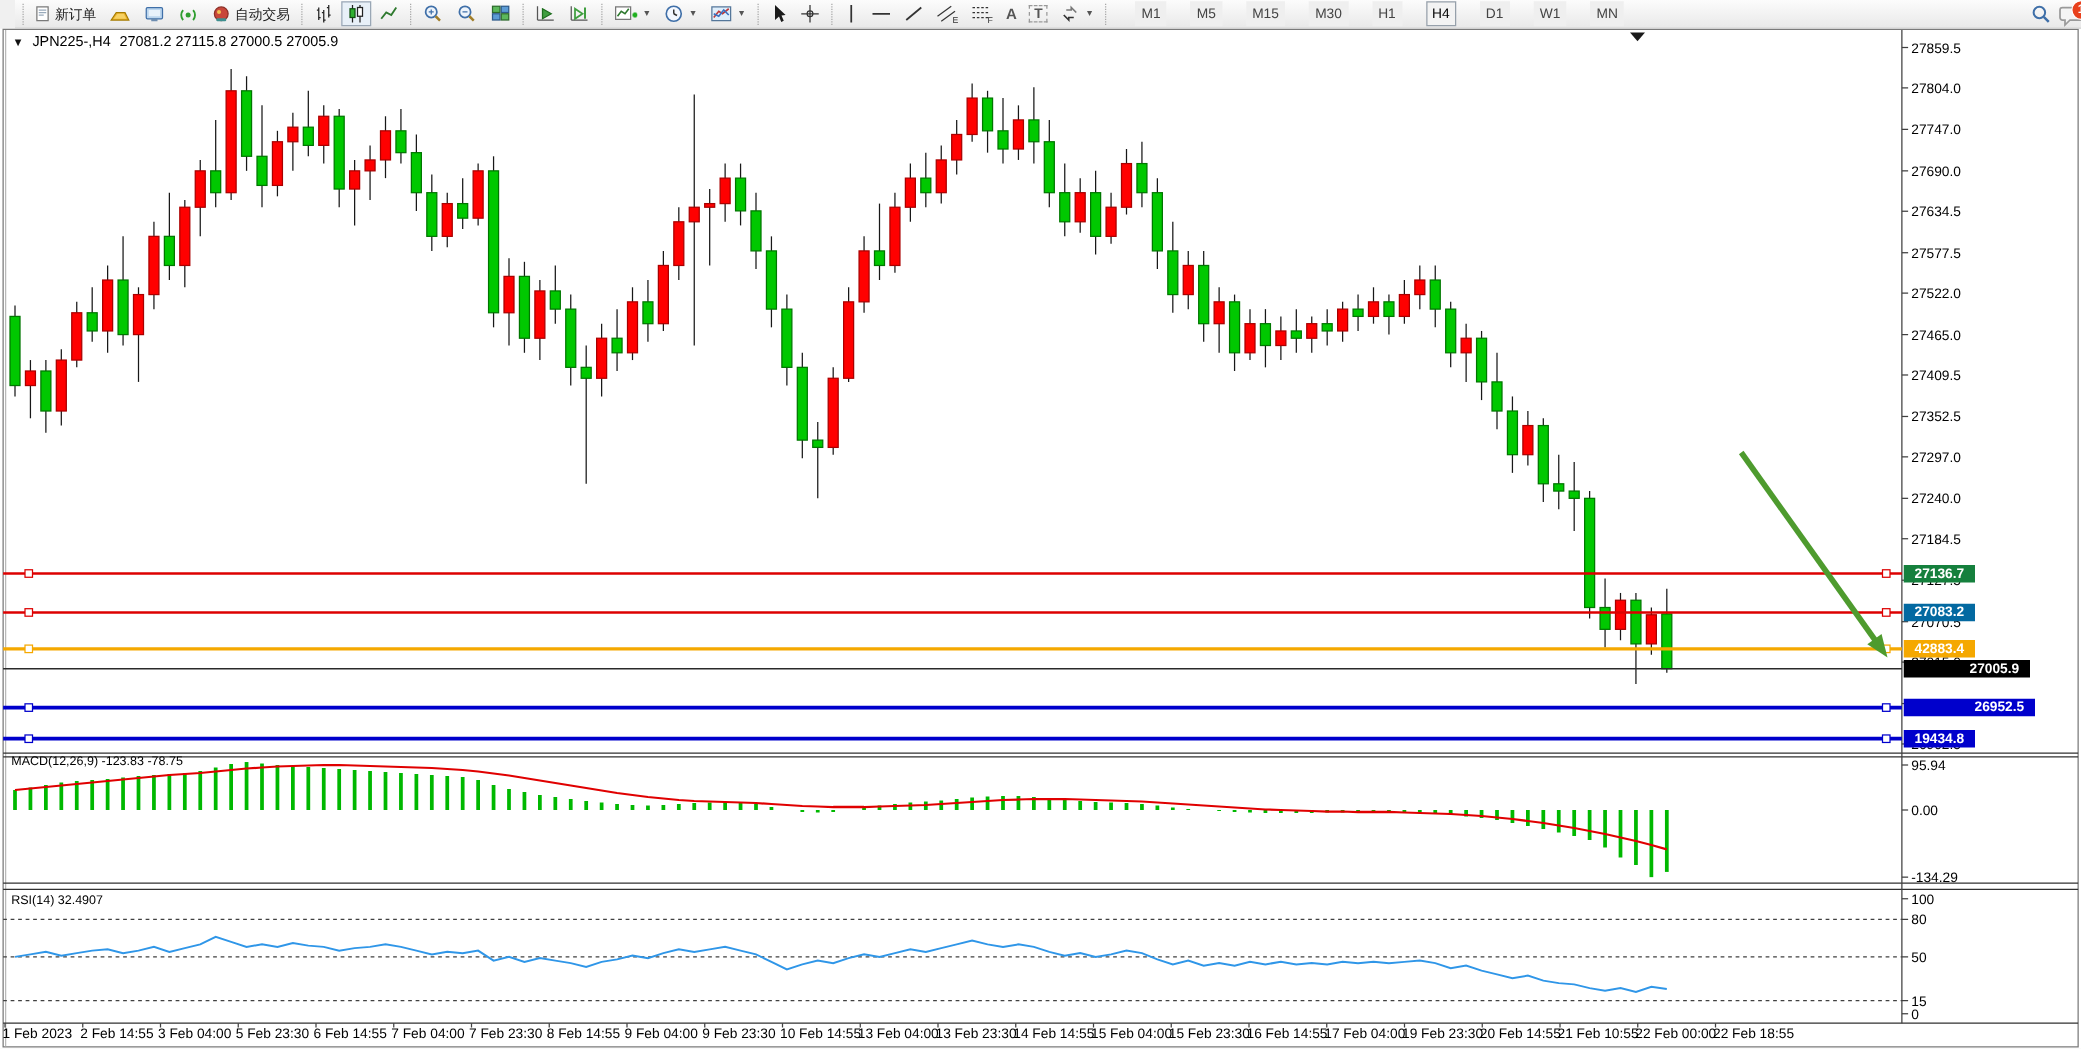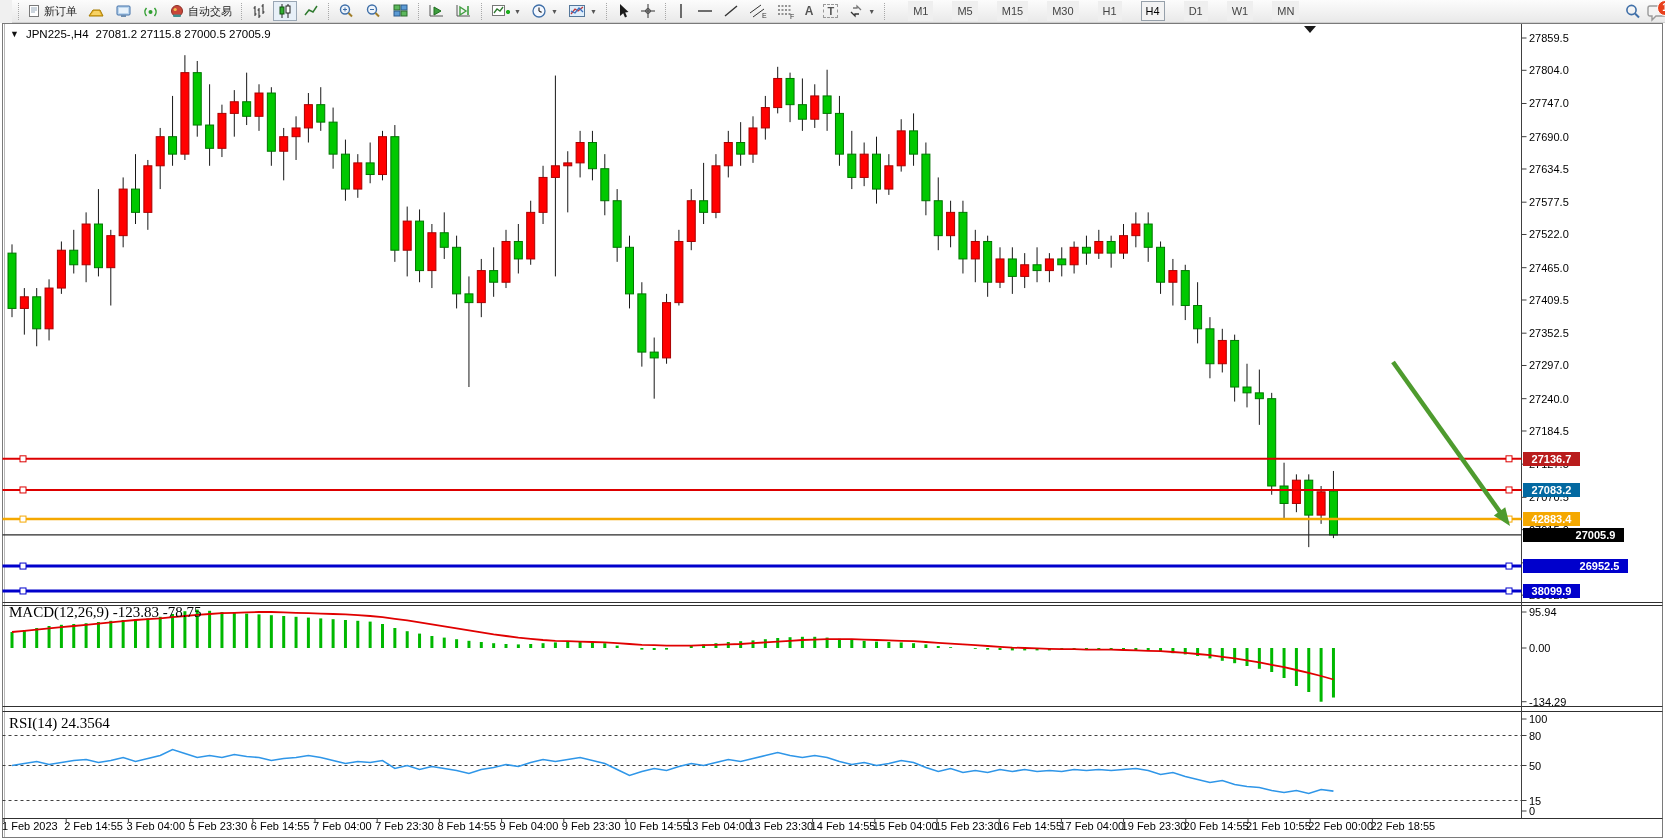--- a/index.html
+++ b/index.html
@@ -22,21 +22,21 @@
   .right-icons{margin-left:auto;display:flex;align-items:center;position:relative;padding-right:2px;}
   .chat-wrap{position:relative;width:26px;height:22px;}
   .badge{position:absolute;right:0;top:0;width:14px;height:14px;border-radius:50%;
     background:#e8401c;color:#fff;font-size:10px;font-weight:bold;text-align:center;
     line-height:14px;border:1px solid #fff;}
   
   #chart-svg{position:absolute;left:0;top:0;z-index:1;}
   .chart-title{position:absolute;left:10px;top:28px;z-index:5;font-size:11.5px;color:#000;
     display:flex;gap:7px;align-items:center;}
   .chart-title .tri{font-size:9px;color:#111;}
-  .ind-label{position:absolute;left:9px;z-index:5;font-size:15px;color:#000;font-family:Liberation Serif, serif;}
+  .ind-label{position:absolute;left:9px;z-index:5;font-size:10px;color:#000;}
   #overlays{position:absolute;left:0;top:0;width:1665px;height:839px;z-index:6;pointer-events:none;}
   .price-tag{position:absolute;left:1523px;width:57px;height:14px;line-height:14px;color:#fff;
     font-size:11px;font-weight:bold;text-align:center;}
 </style>
 </head>
 <body>
 
 <div class="toolbar">
   <div class="sep"></div>
 
@@ -733,22 +733,22 @@
     <text x="1370.4" y="830" fill="#000" font-family="Liberation Sans, DejaVu Sans, sans-serif" font-size="11">22 Feb 18:55</text>
   </svg>
 
 <div class="chart-title">
   <span class="tri">▼</span>
   <span>JPN225-,H4</span>
   <span>27081.2 27115.8 27000.5 27005.9</span>
 </div>
 
 <div class="ind-label" style="top:604px;">MACD(12,26,9) -123.83 -78.75</div>
-<div class="ind-label" style="top:715px;">RSI(14) 24.3564</div>
+<div class="ind-label" style="top:715px;">RSI(14) 32.4907</div>
 
 <div id="overlays">
-    <div class="price-tag" style="top: 451.814px; background: #b91c1c;">27136.7</div>
+    <div class="price-tag" style="top: 451.814px; background: #15803d;">27136.7</div>
     <div class="price-tag" style="top: 482.962px; background: #0369a1;">27083.2</div>
     <div class="price-tag" style="top: 512.072px; background: rgb(245, 168, 0);">42883.4</div>
     <div class="price-tag" style="top: 527.966px; background: rgb(0, 0, 0); padding-left: 44px;">27005.9</div>
     <div class="price-tag" style="top: 559.055px; background: rgb(0, 0, 204); padding-left: 48px;">26952.5</div>
-    <div class="price-tag" style="top: 583.974px; background: rgb(0, 0, 204);">38099.9</div>
+    <div class="price-tag" style="top: 583.974px; background: rgb(0, 0, 204);">19434.8</div>
   </div>
 
 </body></html>

